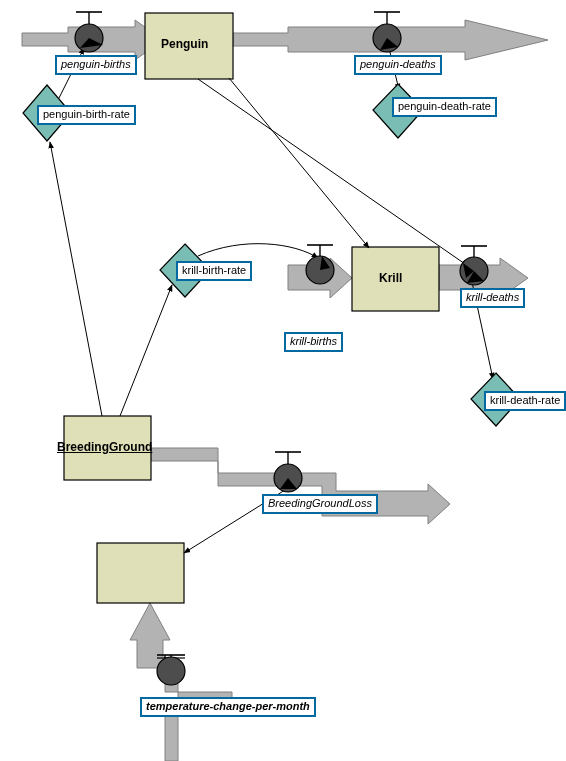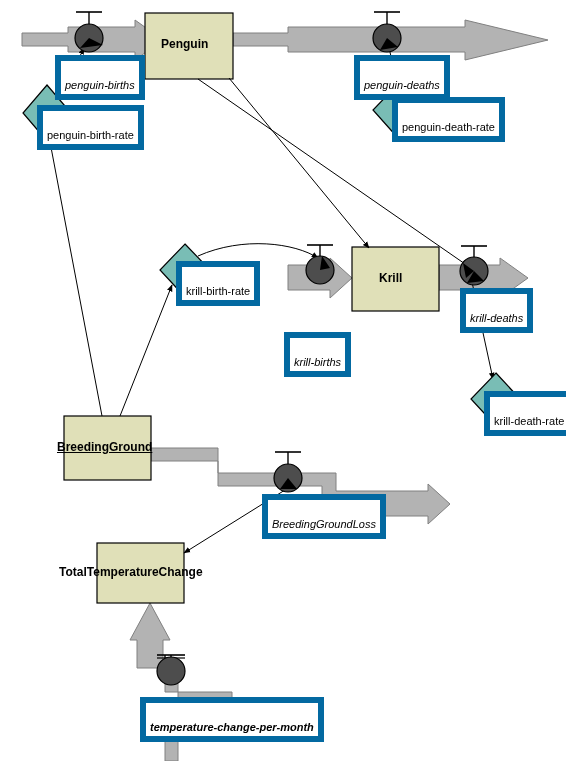--- a/index.html
+++ b/index.html
@@ -1,21 +1,21 @@
 <!DOCTYPE html>
 <html><head>
 <meta charset="utf-8">
 <style>
   html,body{margin:0;padding:0;background:#ffffff;}
   body{width:566px;height:761px;overflow:hidden;font-family:"Liberation Sans",sans-serif;}
   #stage{position:relative;width:566px;height:761px;}
   svg#canvas{position:absolute;left:0;top:0;width:566px;height:761px;}
-  .lbl{position:absolute;background:#ffffff;border:6px solid #0369a1;
+  .lbl{position:absolute;background:#ffffff;border:2px solid #0369a1;
        font-family:"Liberation Sans",sans-serif;font-size:11px;color:#000;
-       padding:18px 4px 2px 4px;white-space:nowrap;line-height:13px;}
+       padding:1px 4px 2px 4px;white-space:nowrap;line-height:13px;}
   .lbl.ital{font-style:italic;}
   .stockname{position:absolute;font-family:"Liberation Sans",sans-serif;
        font-size:12px;font-weight:bold;color:#000;white-space:nowrap;}
 </style>
 </head>
 <body>
 
 <div id="stage">
 
 <svg id="canvas" viewBox="0 0 566 761">
@@ -120,21 +120,20 @@
       <line x1="157" y1="655" x2="185" y2="655" stroke="#000" stroke-width="1.6"></line>
       <line x1="157" y1="658" x2="185" y2="658" stroke="#000" stroke-width="1.2"></line>
       <circle cx="171" cy="671" r="14" fill="#4d4d4d" stroke="#000" stroke-width="1.2"></circle>
     </g>
   </g>
 </svg>
 
 <div class="stockname" style="left:161px;top:37px;">Penguin</div>
 <div class="stockname" style="left:379px;top:271px;">Krill</div>
 <div class="stockname" style="left:57px;top:440px;text-decoration:underline;">BreedingGround</div>
-<div class="stockname" style="left:59px;top:565px;">TotalTemperatureChange</div>
 
 <div class="lbl ital" style="left:55px;top:55px;">penguin-births</div>
 <div class="lbl ital" style="left:354px;top:55px;">penguin-deaths</div>
 <div class="lbl ital" style="left:284px;top:288px;margin-top:44px;">krill-births</div>
 <div class="lbl ital" style="left:460px;top:288px;text-align:right;">krill-deaths</div>
 <div class="lbl ital" style="left:262px;top:494px;">BreedingGroundLoss</div>
 <div class="lbl ital" style="left:140px;top:697px;font-weight:bold;">temperature-change-per-month</div>
 
 <div class="lbl" style="left:37px;top:105px;">penguin-birth-rate</div>
 <div class="lbl" style="left:392px;top:97px;">penguin-death-rate</div>

